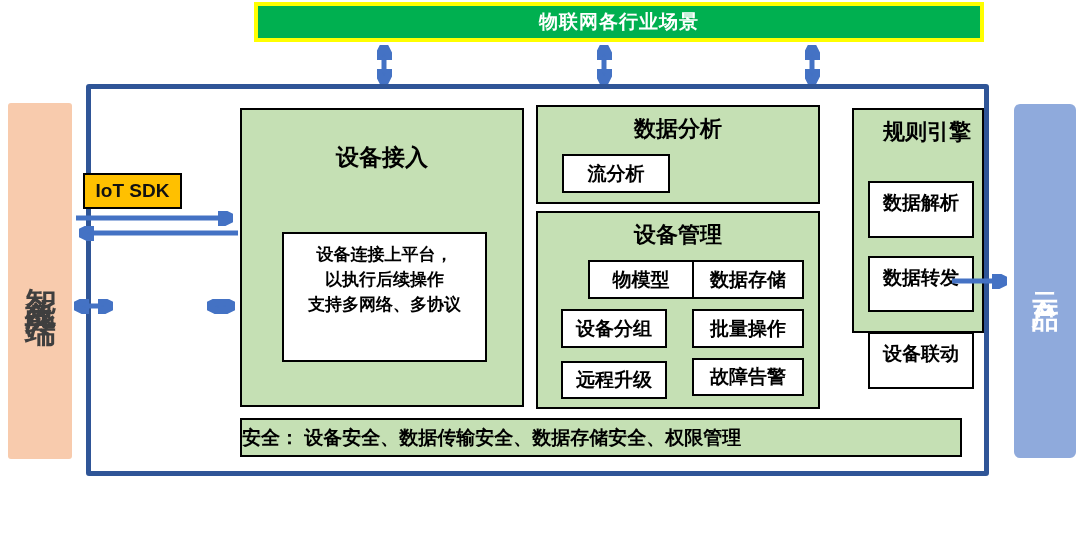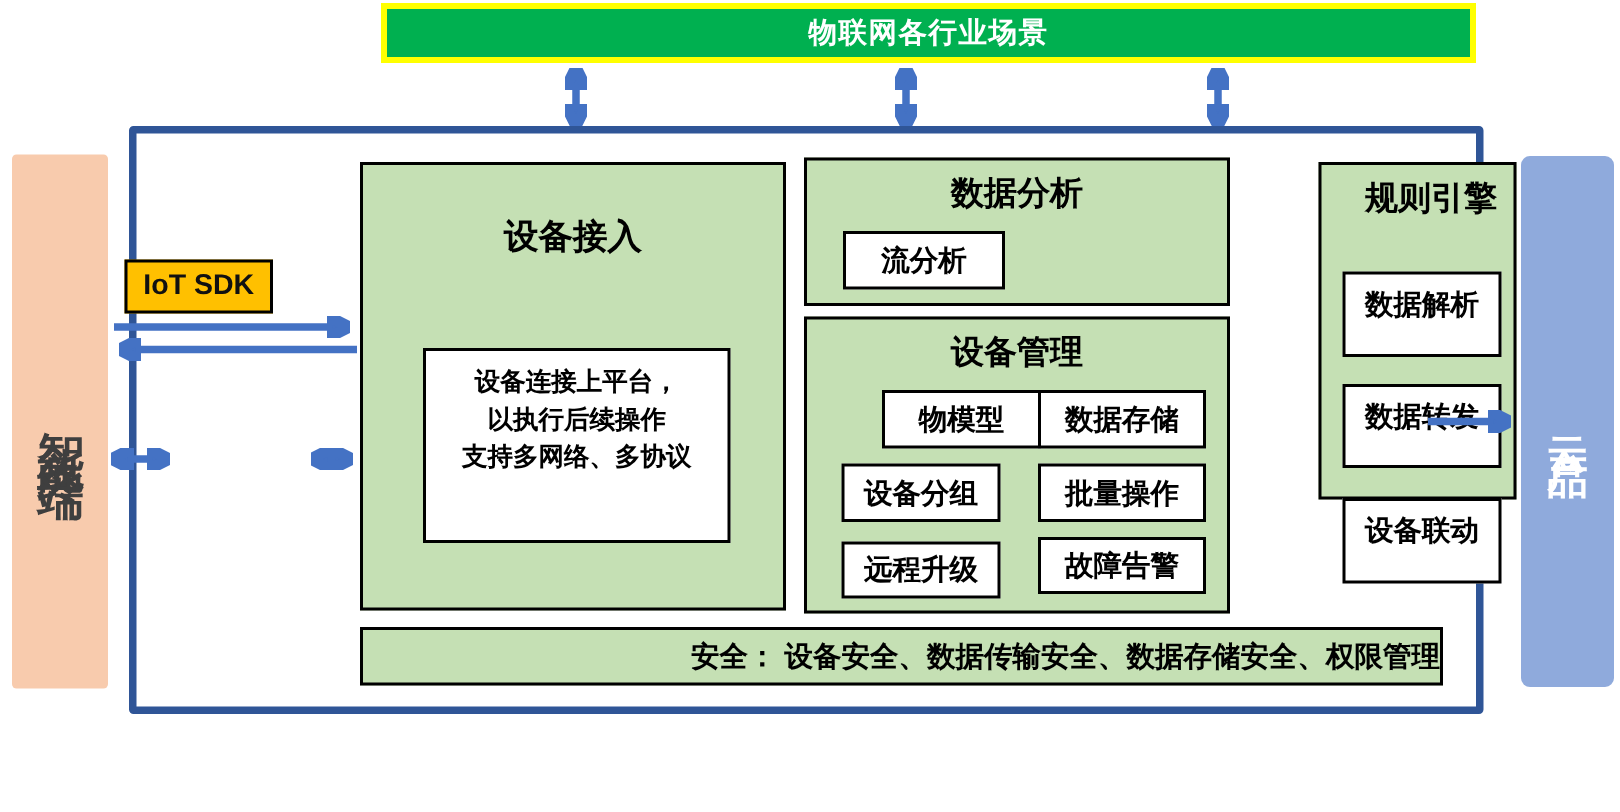--- a/index.html
+++ b/index.html
@@ -54,37 +54,37 @@
   .device-access  { left:240px; top:108px; width:284px; height:299px; }
   .device-access .panel-title { margin-top:32px; font-size:23px; }
   .note {
     position:absolute; left:40px; top:122px; width:205px; height:130px; box-sizing:border-box;
     background:#ffffff; border:2px solid #000000; padding:8px 2px;
     font-size:17px; line-height:25px; font-weight:600; color:#000000;
     text-align:center; white-space:pre-line;
   }
   .data-analysis     { left:536px; top:105px; width:284px; height:99px;  }
   .device-management { left:536px; top:211px; width:284px; height:198px; }
-  .rule-engine       { left:879px; top:108px; width:132px; height:225px;padding-left:18px; }
+  .rule-engine       { left:852px; top:108px; width:132px; height:225px;padding-left:18px; }
   .data-analysis .panel-title,
   .device-management .panel-title,
   .rule-engine .panel-title { margin-top:7px; }
 
   .chip {
     position:absolute; background:#ffffff; border:2px solid #000000; box-sizing:border-box;
     display:flex; align-items:center; justify-content:center;
     font-size:19px; font-weight:600; color:#000000;
   }
   .chip.tall { align-items:flex-start; padding-top:7px; }
 
   
   .security {
     left:240px; top:418px; width:722px; height:39px; box-sizing:border-box;
     background:var(--panel-green); border:2px solid #000000;
-    display:flex; align-items:center; justify-content:flex-end;
+    display:flex; align-items:center; justify-content:flex-start;
     font-size:19px; font-weight:700; color:#000000;
   }
 
   .overlay { left:0; top:0; width:1080px; height:541px; pointer-events:none; }
   .overlay path { stroke:var(--arrow-blue); stroke-width:5; fill:none; }
 </style>
 </head>
 <body>
 
 <div class="canvas">

